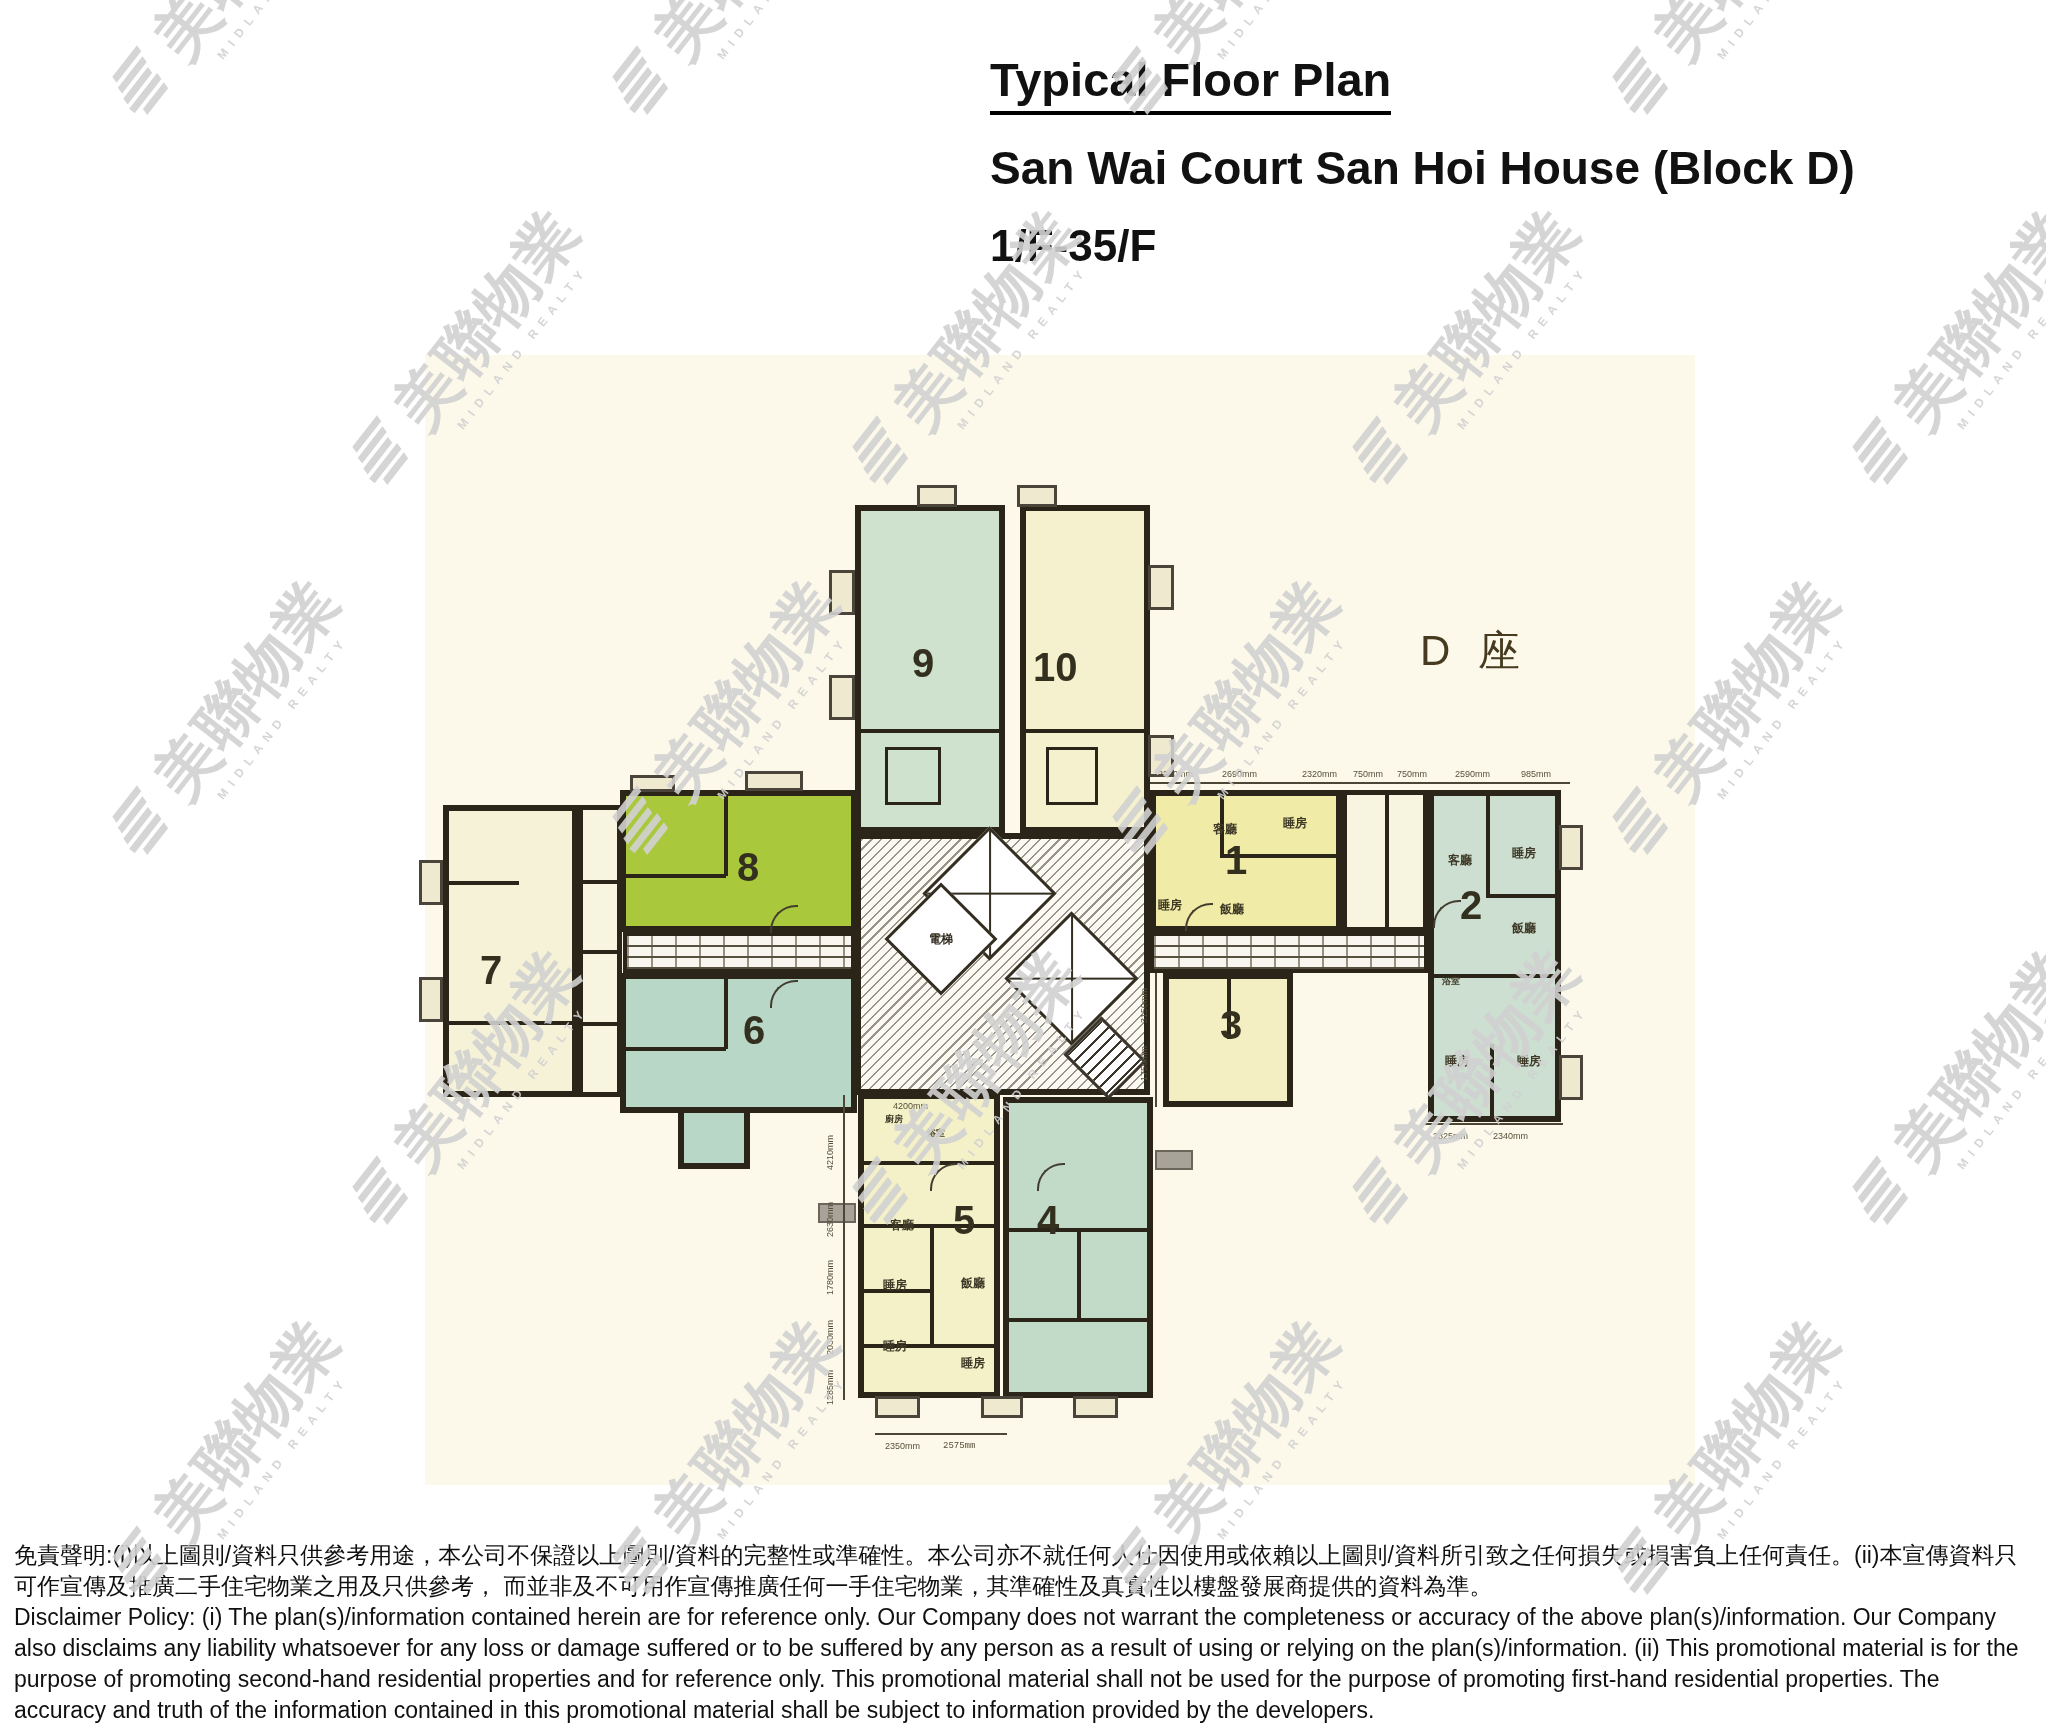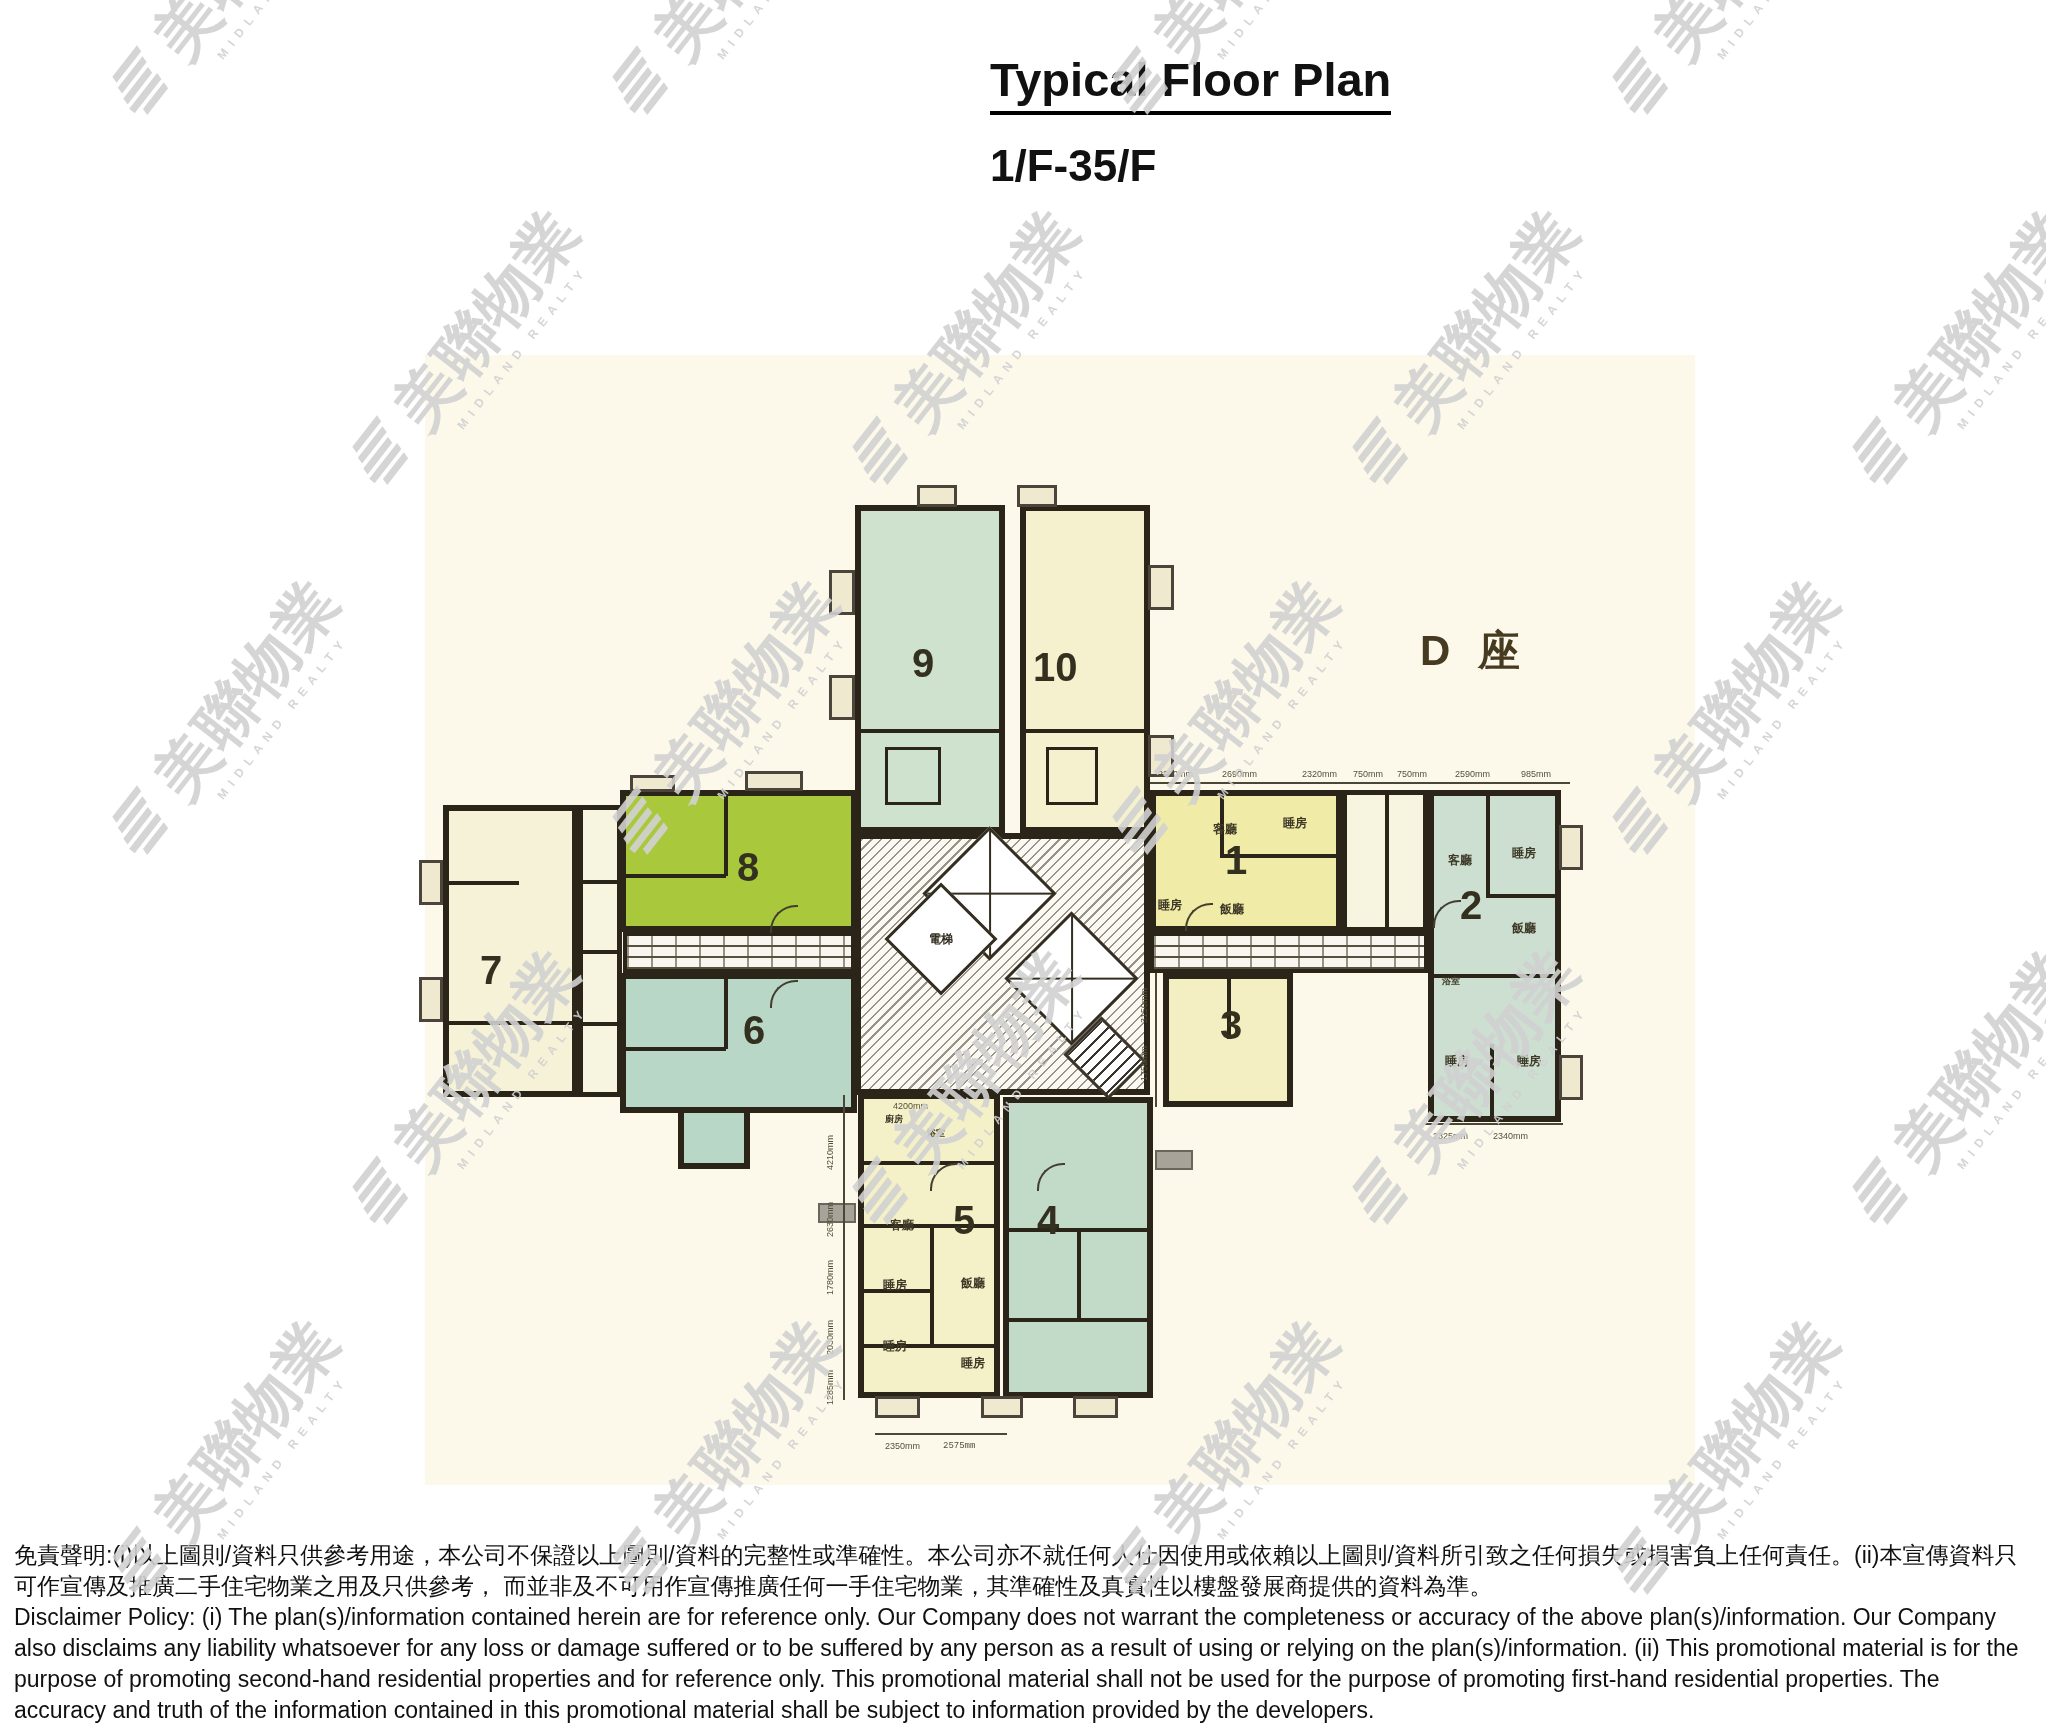--- a/index.html
+++ b/index.html
@@ -18,21 +18,21 @@
   .t2{font-size:46px;font-weight:bold;margin:26px 0 0 0;}
   .t3{font-size:44px;font-weight:bold;margin:26px 0 0 0;}
   
   #plan{position:absolute;left:425px;top:355px;width:1270px;height:1130px;
         background:#fcf9ea;}
   .unit{position:absolute;border:6px solid var(--wall);box-sizing:border-box;}
   .soft{position:absolute;border:5px solid var(--wall);box-sizing:border-box;background:#f7f4e0;}
   .num{position:absolute;font-size:40px;font-weight:bold;color:#34301f;line-height:1;}
   .rlabel{position:absolute;font-size:12px;font-weight:bold;color:#3f3a28;white-space:nowrap;}
   .rlabel.tiny{font-size:9px;}
-  .blocklabel{position:absolute;font-size:42px;font-weight:bold;color:#463b20;letter-spacing:8px;}
+  .blocklabel{position:absolute;font-size:42px;font-weight:normal;color:#463b20;letter-spacing:8px;}
   .pw{position:absolute;background:var(--wall);}
   .inbox{position:absolute;border:3px solid var(--wall);box-sizing:border-box;}
   .tab{position:absolute;background:#efe9d0;border:3px solid #4a443a;box-sizing:border-box;}
   .stub{position:absolute;background:#a8a399;border:2px solid #6b665c;box-sizing:border-box;}
   .door{position:absolute;width:26px;height:26px;border-top:2px solid #433d30;
         border-left:2px solid #433d30;border-radius:26px 0 0 0;}
   .brick{position:absolute;border:4px solid var(--wall);box-sizing:border-box;
         background-color:#f8f6ee;
         background-image:repeating-linear-gradient(0deg,#57503e 0 2px,transparent 2px 11px),
                          repeating-linear-gradient(90deg,rgba(87,80,62,.6) 0 2px,transparent 2px 24px);}
@@ -65,20 +65,21 @@
   .wm-zh{font-size:62px;letter-spacing:2px;white-space:nowrap;}
   .wm-en{font-size:12px;letter-spacing:7px;margin:-4px 0 0 96px;white-space:nowrap;}
 </style>
 </head>
 <body>
 
 <div class="hdr-zh">
 </div>
 <div class="hdr-en">
   <h1 class="t1">Typical Floor Plan</h1>
+  <h2 class="t2">San Wai Court San Hoi House (Block D)</h2>
   <h2 class="t3">1/F-35/F</h2>
 </div>
 
 <div id="plan">
 
   <div class="unit" style="left: 430px; top: 150px; width: 150px; height: 328px; background: rgb(207, 226, 205);">
     <i class="pw" style="left:0;top:218px;width:100%;height:4px;"></i>
     <div class="inbox" style="left:24px;top:236px;width:56px;height:58px;"></div>
   </div>
   <div class="unit" style="left: 595px; top: 150px; width: 130px; height: 328px; background: rgb(245, 241, 207);">

